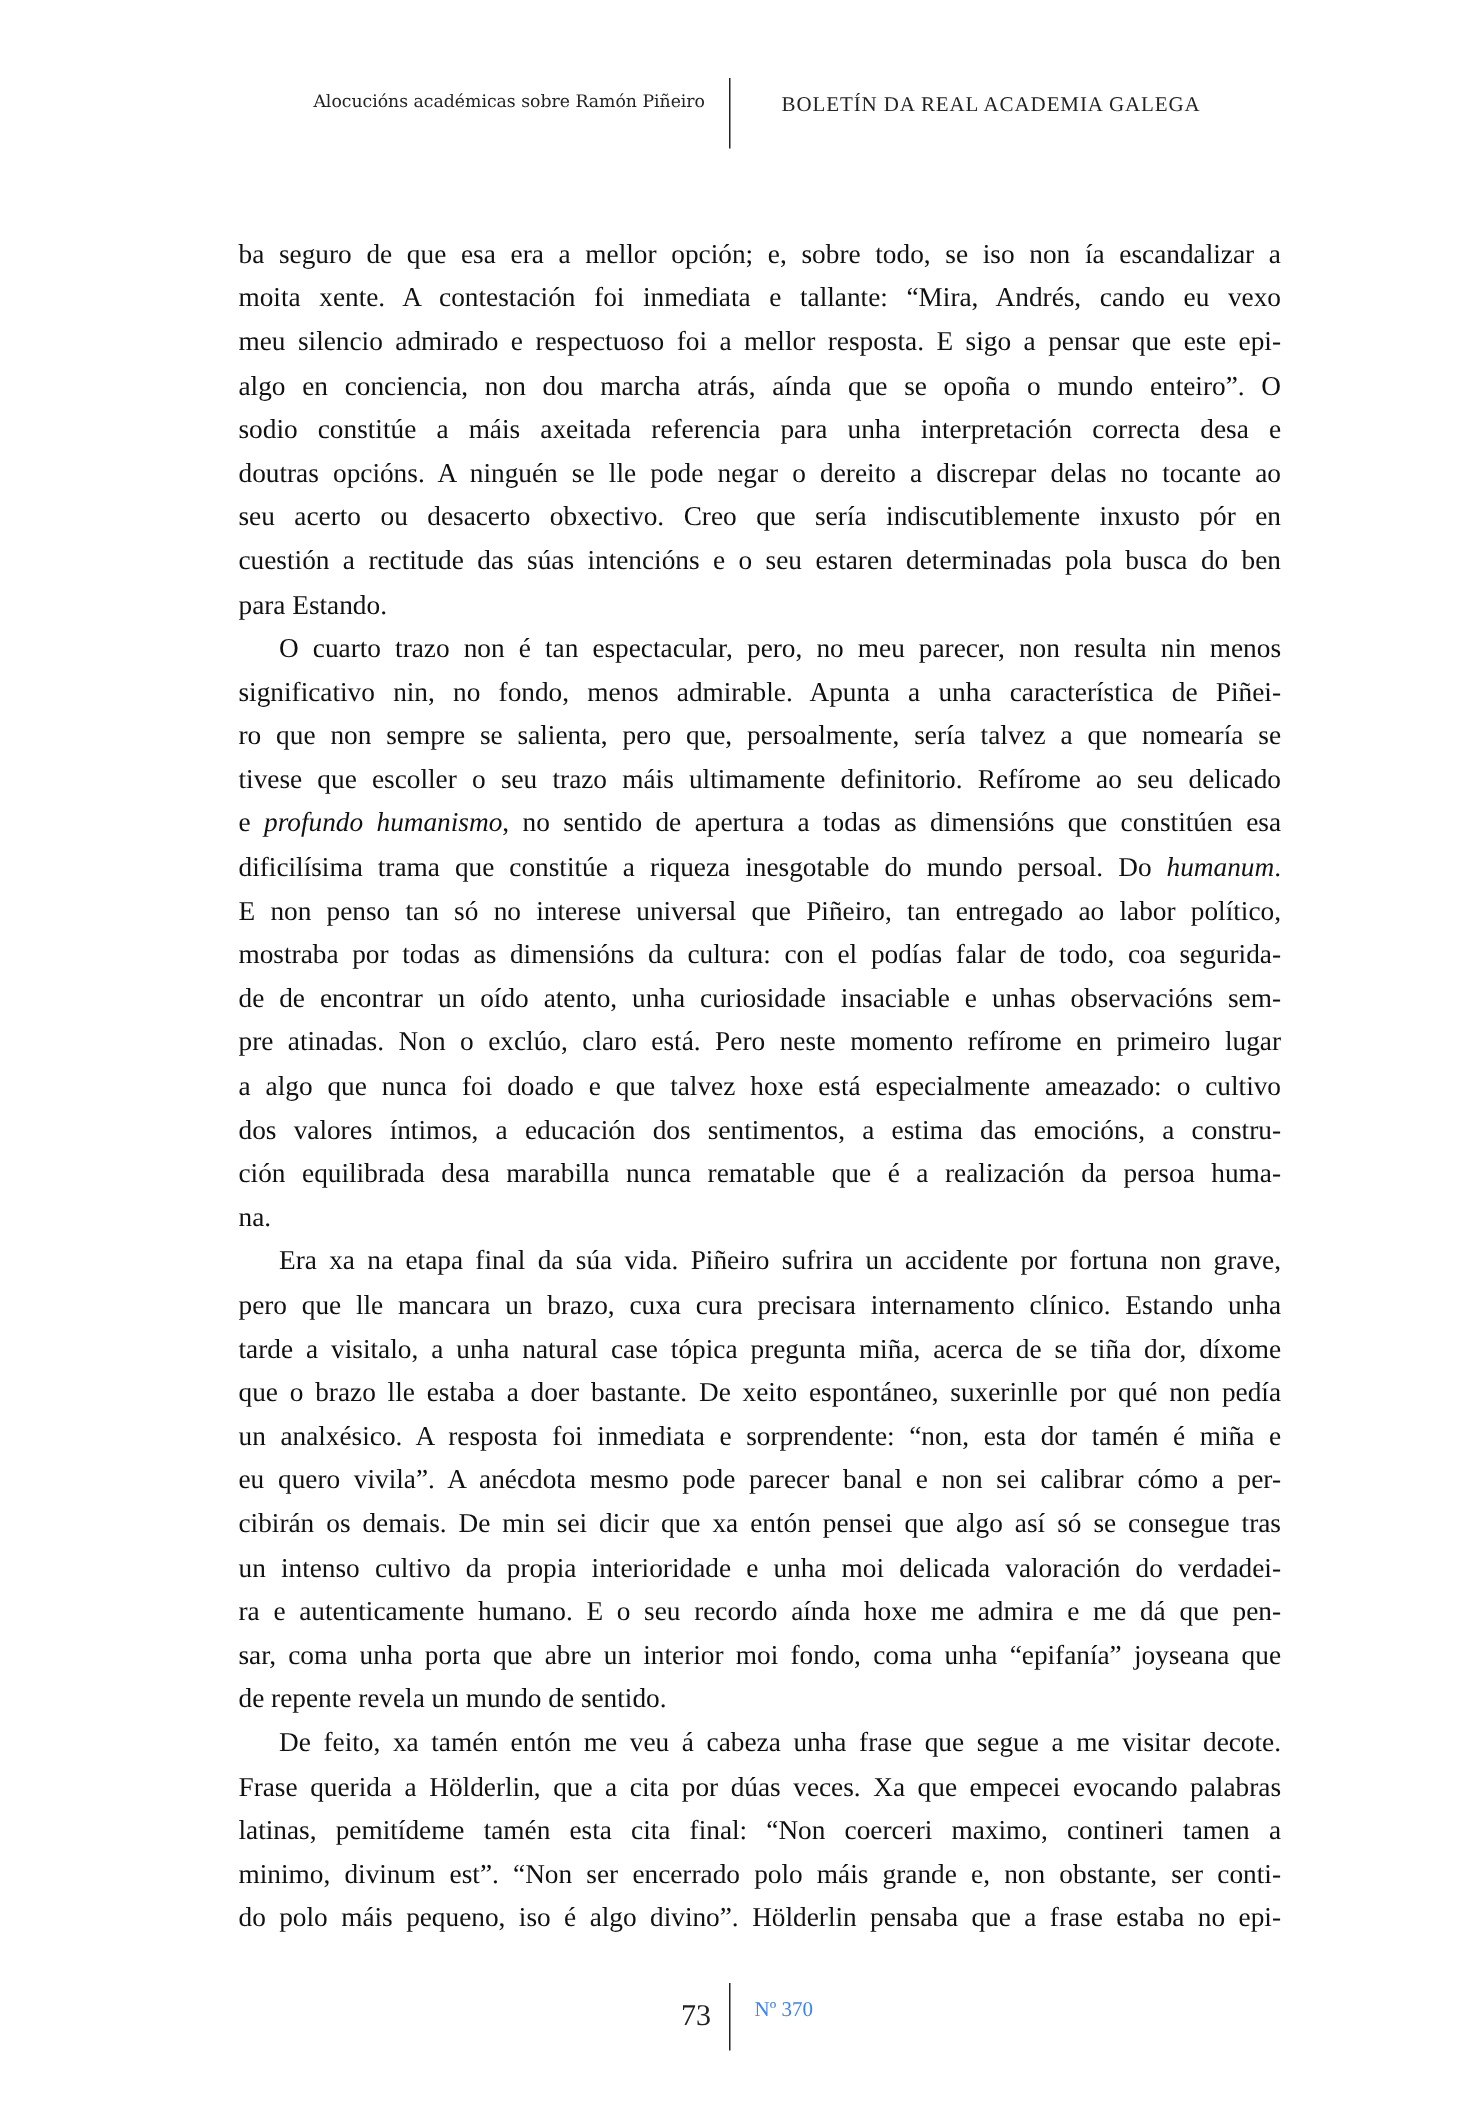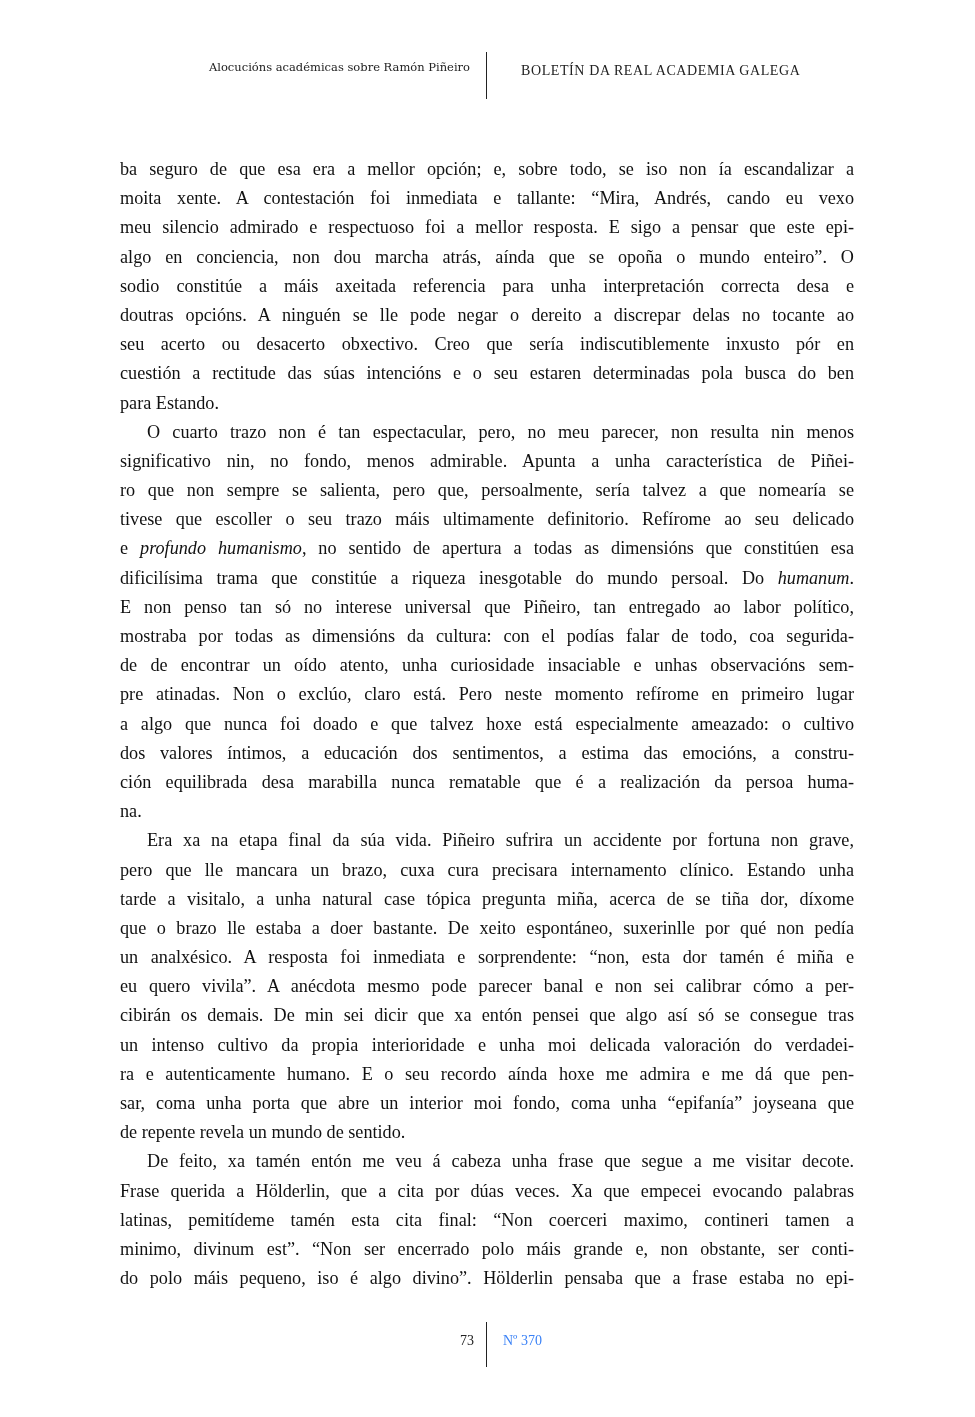--- a/index.html
+++ b/index.html
@@ -10,25 +10,25 @@
   }
   .head-divider { position: absolute; left: 486px; top: 52px; width: 1px; height: 47px; background: #222; }
   .running-head-right {
     position: absolute; left: 503px; top: 63px;
     font-family: "Liberation Serif", serif; font-size: 14px; letter-spacing: 0.6px; color: #222; margin-left: 18px;
   }
   .body-text {
     position: absolute; left: 120px; top: 155px; width: 734px;
     font-family: "Liberation Serif", serif; font-size: 18.2px; line-height: 29.2px; color: #111;
   }
-  .line { display: block; white-space: nowrap; text-align: justify; text-align-last: justify; height: 29.2px; overflow: visible; }
+  .line { display: block; white-space: nowrap; text-align: justify; text-align-last: justify; height: 29.2px; overflow: visible; margin-left: 39px; }
   .line.last { text-align-last: left; }
   .line.indent { padding-left: 27px; }
   .folio-num { position: absolute; left: 438px; top: 1333px; width: 36px; text-align: right;
-    font-family: "Liberation Serif", serif; font-size: 14px; color: #222; }
+    font-family: "Liberation Serif", serif; font-size: 20px; color: #222; }
   .folio-divider { position: absolute; left: 486px; top: 1322px; width: 1px; height: 45px; background: #222; }
   .folio-issue { position: absolute; left: 503px; top: 1333px;
     font-family: "Liberation Serif", serif; font-size: 14px; color: #3b82f6; }
   i { font-style: italic; }
 </style>
 </head>
 <body>
 
 <div class="running-head-left">
   <div>Alocucións académicas sobre Ramón Piñeiro</div>

